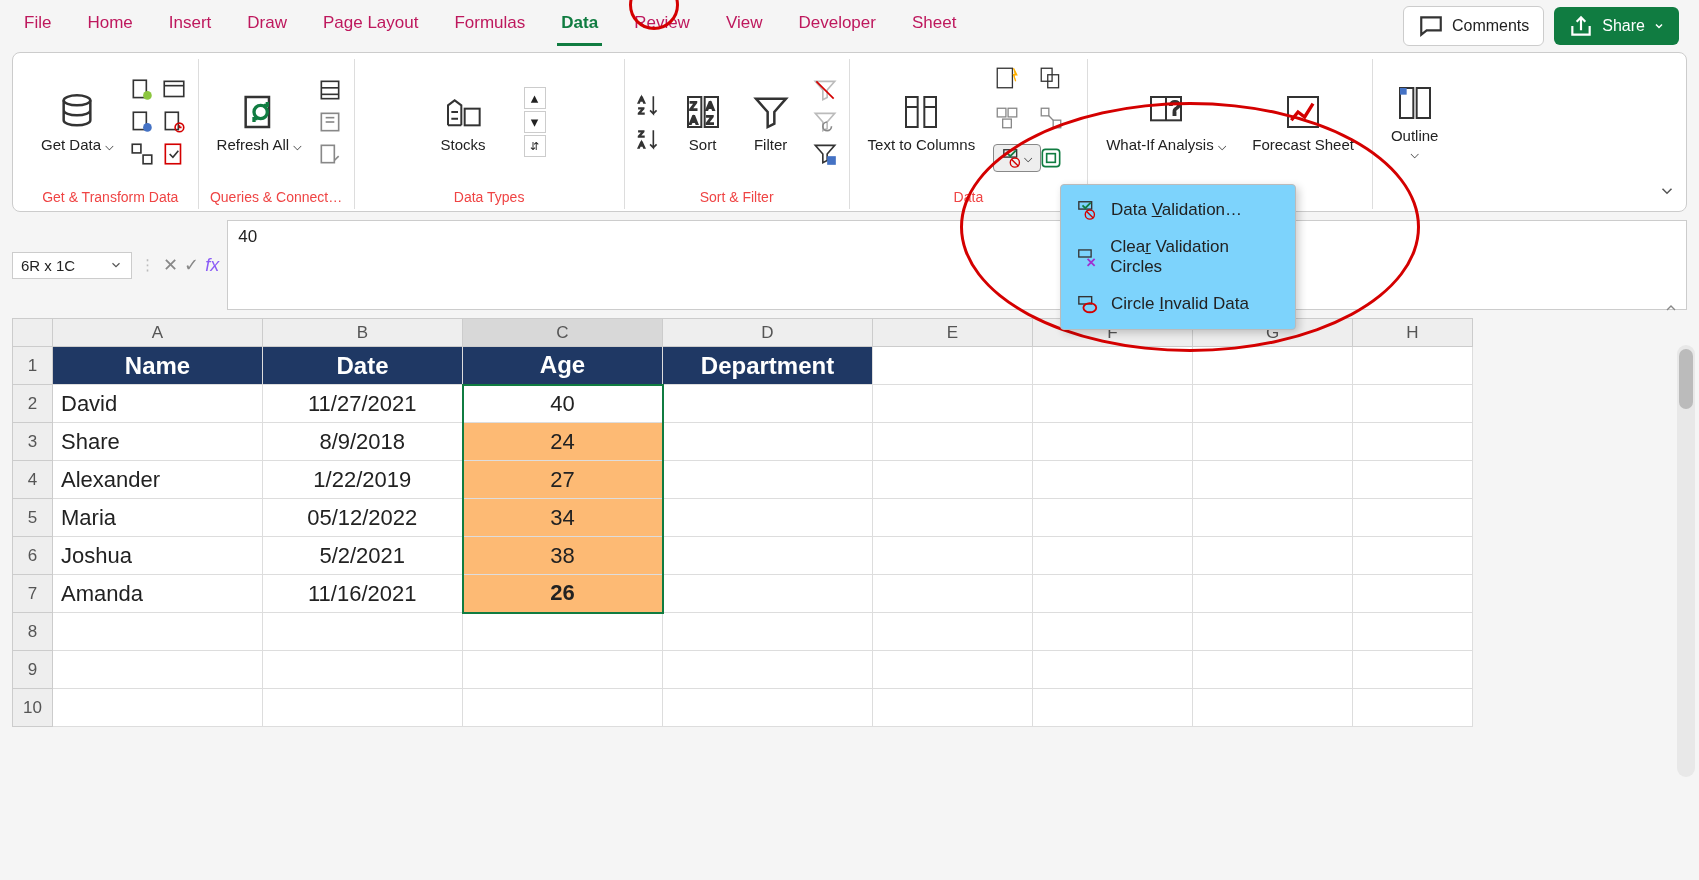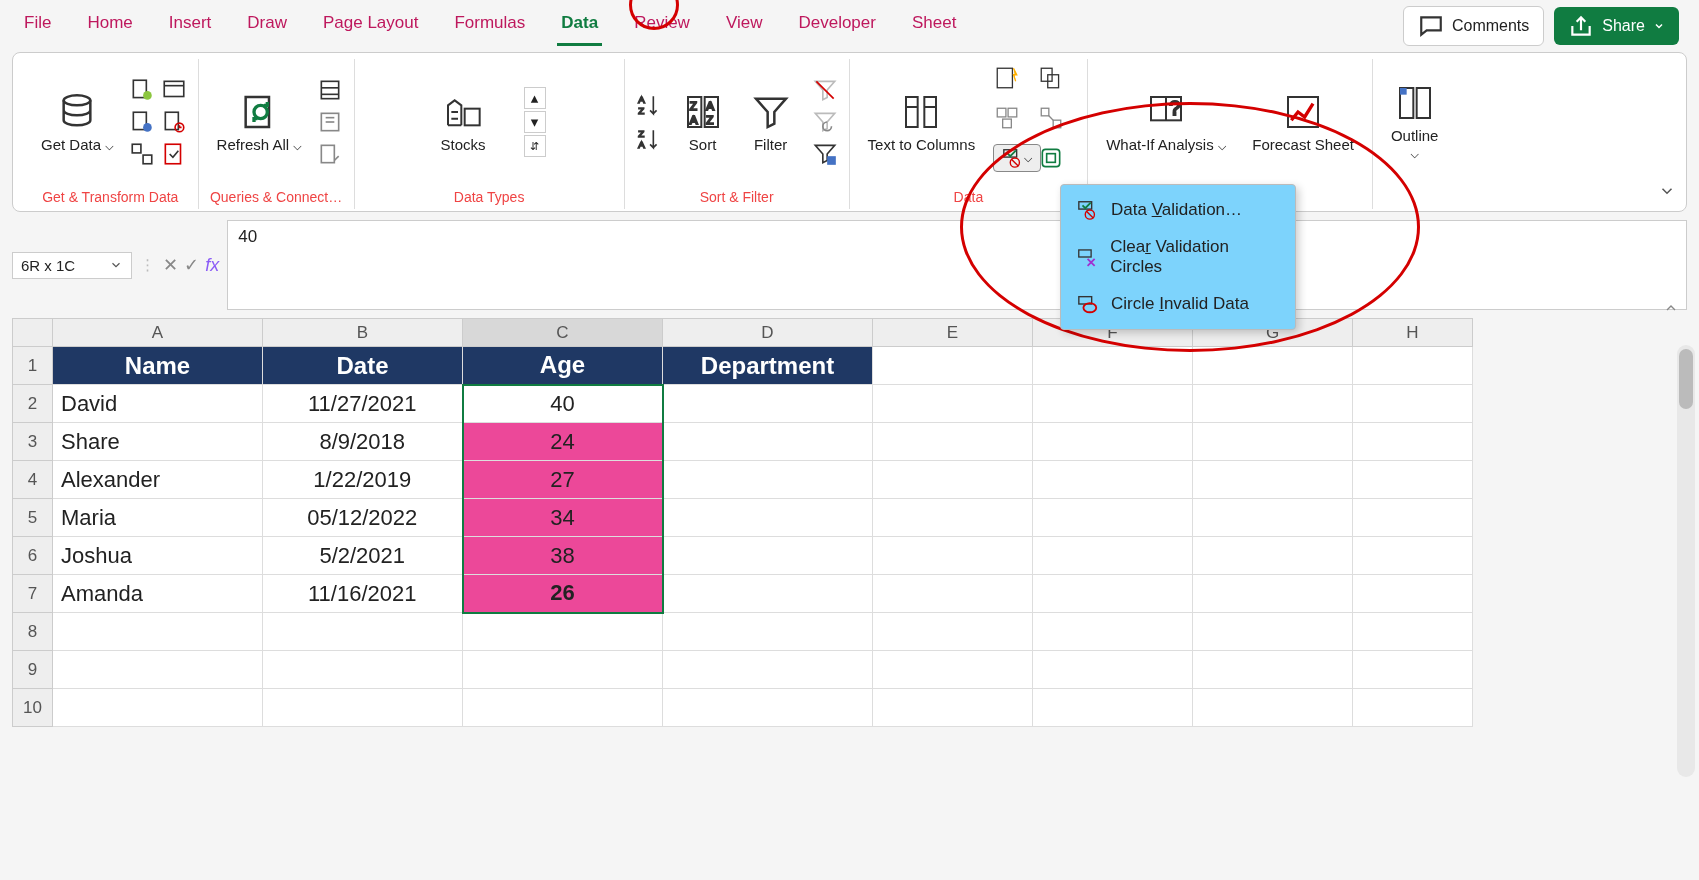--- a/index.html
+++ b/index.html
@@ -28,21 +28,21 @@
   .formula-bar { flex:1; height:90px; border:1px solid #ccc; background:#fff; padding:6px 10px; font-size:17px;}
   .sheet-wrap { margin-top:8px; position:relative; }
   .sheet { border-collapse:collapse; background:#fff; margin-left:12px;}
   .row-hdr { background:#eee; border:1px solid #ccc; width:40px; text-align:center; font-size:17px; color:#555;}
   .col-hdr { background:#eee; border:1px solid #ccc; text-align:center; font-size:17px; color:#555; height:28px;}
   .corner { background:#eee; border:1px solid #ccc; width:40px;}
   .cell { border:1px solid #ddd; height:38px; padding:2px 8px; font-size:22px; }
   .hdr-cell { background:#1f3864; color:#fff; font-weight:bold; text-align:center; font-size:24px;}
   .col-B { text-align:center; }
   .col-C { text-align:center; }
-  .sel-cell { background:#ec4899; }
+  .sel-cell { background:#fdba74; }
   .sel-active { background:#fff; }
   .dropdown-menu { position:absolute; background:#7dd3fc; border:1px solid #bbb; box-shadow:3px 3px 8px rgba(0,0,0,0.2); padding:6px 0; z-index:50; width:236px; border-radius:4px;}
   .menu-item { display:flex; align-items:center; gap:12px; padding:8px 16px; font-size:17px; cursor:pointer; }
   .scrollbar-v { position:absolute; right:4px; top:345px; width:18px; height:432px; background:#e8e8e8; border-radius:9px;}
   .red-circle { position:absolute; border:3px solid #d40000; pointer-events:none; }
   .colC-hdr { background:#d8d8d8; }
   .formula-collapse { position:absolute; right:20px; top:300px; cursor:pointer; color:#888;}
   .underline-letter { text-decoration:underline; }
 </style>
 </head>

